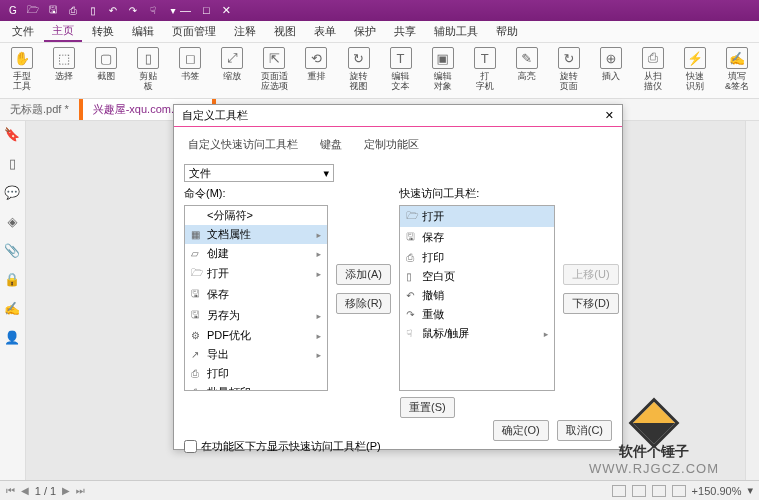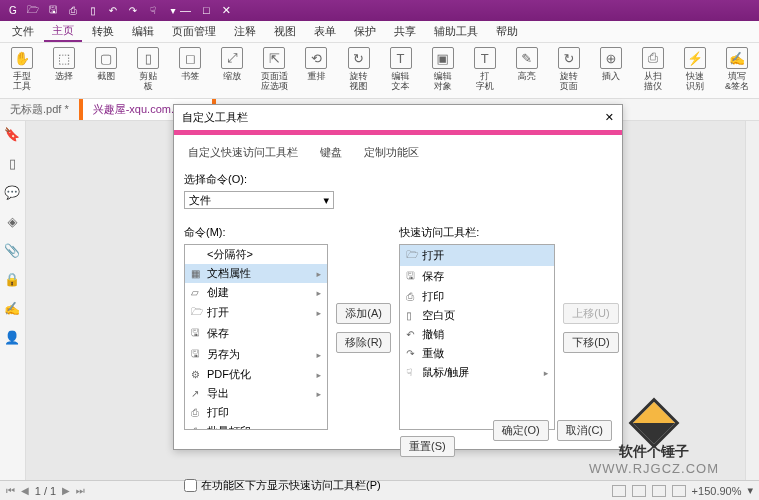--- a/index.html
+++ b/index.html
@@ -23,27 +23,27 @@
 .tabbar { height: 22px; background: #f5f5f5; display: flex; align-items: center; border-bottom: 1px solid #ddd; }
 .tab { padding: 3px 10px; border-right: 4px solid #f97316; color: #666; display: flex; align-items: flex-start; gap: 4px; }
 .tab.active { background: #fff; color: #8a2b8a; }
 .tab .x { color: #888; font-size: 10px; }
 
 .mainarea { position: absolute; top: 121px; left: 0; right: 0; bottom: 20px; background: #e8e8e8; }
 .sidebar { position: absolute; left: 0; top: 0; bottom: 0; width: 26px; background: #f5f5f5; border-right: 1px solid #ddd; display: flex; flex-direction: column; align-items: center; padding-top: 6px; gap: 14px; }
 .sidebar span { font-size: 13px; color: #666; }
 
 .dialog { position: absolute; left: 173px; top: 104px; width: 450px; height: 346px; background: #fff; border: 1px solid #999; box-shadow: 0 2px 8px rgba(0,0,0,.2); z-index: 10; }
-.dlg-title { height: 30px; border-bottom: 5px solid #ec4899; padding: 3px 8px; display: flex; justify-content: space-between; align-items: center; }
+.dlg-title { height: 22px; border-bottom: 1px solid #ec4899; padding: 3px 8px; display: flex; justify-content: space-between; align-items: center; }
 .dlg-body { padding: 8px 10px; }
 .dlg-tabs { display: flex; gap: 14px; margin-bottom: 10px; }
 .dlg-tabs span { padding: 2px 4px; color: #444; }
 .dlg-row { margin-bottom: 4px; }
 .select { width: 150px; height: 18px; border: 1px solid #aaa; padding: 1px 4px; display: flex; justify-content: space-between; align-items: center; background: #fff; }
-.cols { display: flex; gap: 8px; margin-top: 16px; }
+.cols { display: flex; gap: 8px; margin-top: 4px; }
 .listbox { width: 144px; height: 186px; border: 1px solid #aaa; overflow-y: auto; background: #fff; position: relative; }
 .listbox.right { width: 156px; }
 .li { padding: 2px 6px; display: flex; align-items: center; gap: 4px; }
 .li.sel { background: #cde3f6; }
 .li .ico { width: 12px; display: inline-block; color: #666; font-size: 10px; }
 .li .arr { margin-left: auto; color: #888; font-size: 9px; }
 .midbtns, .rightbtns { display: flex; flex-direction: column; gap: 8px; justify-content: center; }
 .btn { border: 1px solid #aaa; background: #f5f5f5; padding: 2px 8px; border-radius: 2px; color: #333; white-space: nowrap; }
 .btn.dis { color: #aaa; border-color: #ccc; }
 .checkrow { margin-top: 21px; display: flex; align-items: center; gap: 4px; }
@@ -203,21 +203,20 @@
   <div class="dlg-title">
     <span>自定义工具栏</span>
     <span>✕</span>
   </div>
   <div class="dlg-body">
     <div class="dlg-tabs" id="dlgtabs">
         <span>自定义快速访问工具栏</span>
         <span>键盘</span>
         <span>定制功能区</span>
       </div>
-    <div class="dlg-row">选择命令(O):</div>
     <div class="select">
       <span>文件</span>
       <span>▾</span>
     </div>
     <div class="cols">
       <div>
         <div class="dlg-row">命令(M):</div>
         <div class="listbox" id="leftlist">
             <div class="li">
               <span class="ico"></span>

